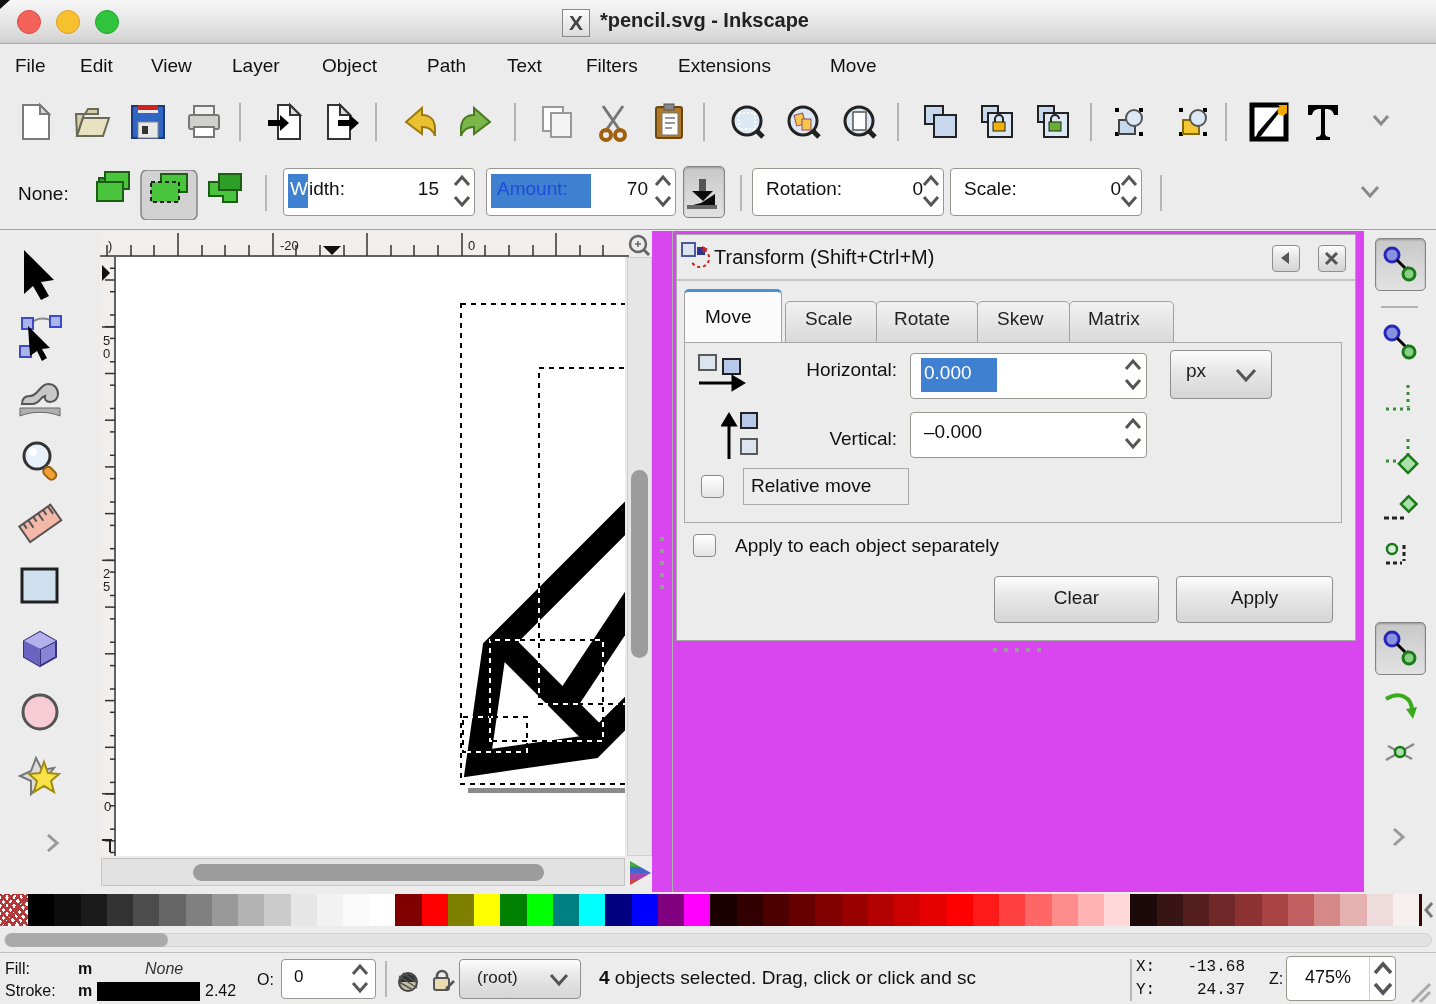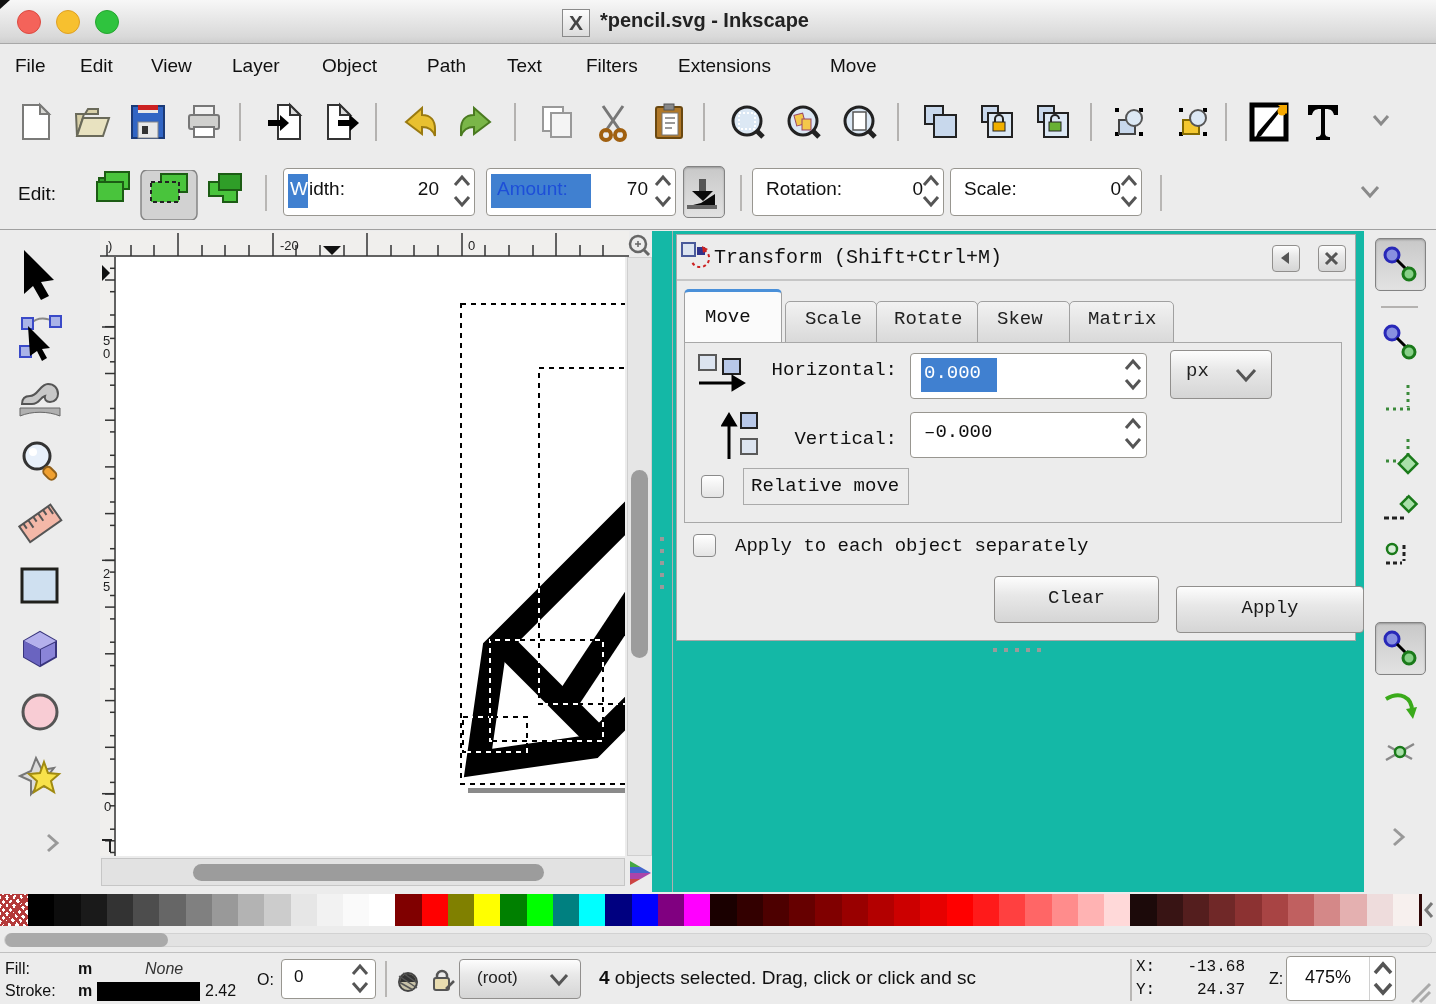--- a/index.html
+++ b/index.html
@@ -178,21 +178,21 @@
 
     <g transform="translate(1323,34)">
       <path d="M-15,-17 h30 v10 h-4 c-1,-4 -3,-6 -8,-6 h-1 v24 c0,3 2,4 5,4 v3 h-14 v-3 c3,0 5,-1 5,-4 v-24 h-1 c-5,0 -7,2 -8,6 h-4 z" fill="#000"></path>
     </g>
 
     <path d="M1374,28 l7,8 7,-8" fill="none" stroke="#8a8a8a" stroke-width="3"></path>
   </svg>
 </div>
 
 <div id="tb2" class="abs" style="left:0;top:156px;width:1436px;height:74px;background:#ececec;border-bottom:1px solid #a0a0a0;">
-  <div class="abs lab" style="left:18px;top:27px;font-size:19px;">Edit:</div>
+  <div class="abs lab" style="left:18px;top:27px;font-size:19px;">None:</div>
 
   <svg class="abs" style="left:95px;top:14px;" width="160" height="50" viewBox="0 0 160 50">
     <g>
       <rect x="4" y="8" width="24" height="17" fill="#2f9e28" stroke="#1c5c14" stroke-width="2"></rect>
       <rect x="10" y="2" width="24" height="17" fill="#49c43c" stroke="#1c5c14" stroke-width="2"></rect>
       <rect x="2" y="12" width="26" height="19" fill="#49c43c" stroke="#1c5c14" stroke-width="2"></rect>
     </g>
     <rect x="46" y="0" width="56" height="50" rx="6" fill="#d2d2d2" stroke="#858585" stroke-width="1.5"></rect>
     <g transform="translate(52,0)">
       <rect x="14" y="4" width="26" height="18" fill="#49c43c" stroke="#1c5c14" stroke-width="2"></rect>
@@ -202,21 +202,21 @@
       <path d="M4,12 h28 v20 h-14 v-6 h-14 z" fill="#49c43c" stroke="#1c5c14" stroke-width="2"></path>
       <rect x="14" y="4" width="22" height="16" fill="#2f9e28" stroke="#1c5c14" stroke-width="2"></rect>
     </g>
   </svg>
   <div class="sepv" style="left:265px;top:19px;height:36px;"></div>
 
   <div class="entry abs" style="left:283px;top:12px;width:192px;height:48px;">
     <div class="abs" style="left:4px;top:5px;width:20px;height:34px;background:#4080d0;"></div>
     <div class="abs" style="left:6px;top:9px;font-size:19px;color:#fff;">W</div>
     <div class="abs lab" style="left:25px;top:9px;font-size:19px;">idth:</div>
-    <div class="abs lab" style="left:113px;top:9px;font-size:19px;width:42px;text-align:right;">20</div>
+    <div class="abs lab" style="left:113px;top:9px;font-size:19px;width:42px;text-align:right;">15</div>
     <svg class="abs" style="left:166px;top:2px;" width="24" height="42" viewBox="0 0 24 42">
         <path d="M5,14 l7,-8 7,8 M5,26 l7,8 7,-8" fill="none" stroke="#555" stroke-width="3"></path>
       </svg>
   </div>
 
   <div class="entry abs" style="left:486px;top:12px;width:190px;height:48px;">
     <div class="abs" style="left:4px;top:5px;width:100px;height:34px;background:#4080d0;"></div>
     <div class="abs" style="left:10px;top:9px;font-size:19px;color:#1d4ed8;">Amount:</div>
     <div class="abs lab" style="left:119px;top:9px;font-size:19px;width:42px;text-align:right;">70</div>
     <svg class="abs" style="left:164px;top:2px;" width="24" height="42" viewBox="0 0 24 42">
@@ -442,21 +442,21 @@
           </clipPath>
         </defs>
       <g clip-path="url(#tri)">
         <rect x="0" y="0" width="25" height="7" fill="#44a844"></rect>
         <rect x="0" y="7" width="25" height="6" fill="#4466cc"></rect>
         <rect x="0" y="13" width="25" height="6" fill="#aa44aa"></rect>
         <rect x="0" y="19" width="25" height="7" fill="#cc4444"></rect>
       </g>
     </svg>
   </div>
-  <div id="panel" class="abs" style="left:652px;top:0;width:712px;height:661px;background:#14b8a6;font-family:Liberation Mono, monospace;">
+  <div id="panel" class="abs" style="left:652px;top:0;width:712px;height:661px;background:#d946ef;">
     <div class="abs" style="left:20px;top:0;width:1px;height:661px;background:#b0b0b0;"></div>
 
     <svg class="abs" style="left:6px;top:305px;" width="8" height="54" viewBox="0 0 8 54">
       <g fill="#9a9a9a">
           <rect x="2" y="1" width="4" height="4"></rect>
           <rect x="2" y="13" width="4" height="4"></rect>
           <rect x="2" y="25" width="4" height="4"></rect>
           <rect x="2" y="37" width="4" height="4"></rect>
           <rect x="2" y="49" width="4" height="4"></rect>
         </g>
@@ -538,21 +538,21 @@
       <div class="abs" style="left:66px;top:233px;width:166px;height:37px;border:1px solid #aaa;">
         <div class="abs lab" style="left:7px;top:6px;font-size:19px;">Relative move</div>
       </div>
 
       <div class="abs" style="left:16px;top:299px;width:23px;height:23px;background:linear-gradient(#fff,#e4e4e4);border:1px solid #8a8a8a;border-radius:4px;"></div>
       <div class="abs lab" style="left:58px;top:300px;font-size:19px;">Apply to each object separately</div>
 
       <div class="btn abs" style="left:317px;top:341px;width:165px;height:47px;">
         <div class="abs" style="left:0;top:10px;width:100%;text-align:center;font-size:19px;color:#1a1a1a;">Clear</div>
       </div>
-      <div class="btn abs" style="left:499px;top:351px;width:188px;height:47px;">
+      <div class="btn abs" style="left:499px;top:341px;width:157px;height:47px;">
         <div class="abs" style="left:0;top:10px;width:100%;text-align:center;font-size:19px;color:#1a1a1a;">Apply</div>
       </div>
     </div>
 
     <svg class="abs" style="left:341px;top:416px;" width="50" height="6" viewBox="0 0 50 6">
       <g fill="#9a9a9a">
           <rect x="0" y="1" width="4" height="4"></rect>
           <rect x="11" y="1" width="4" height="4"></rect>
           <rect x="22" y="1" width="4" height="4"></rect>
           <rect x="33" y="1" width="4" height="4"></rect>

